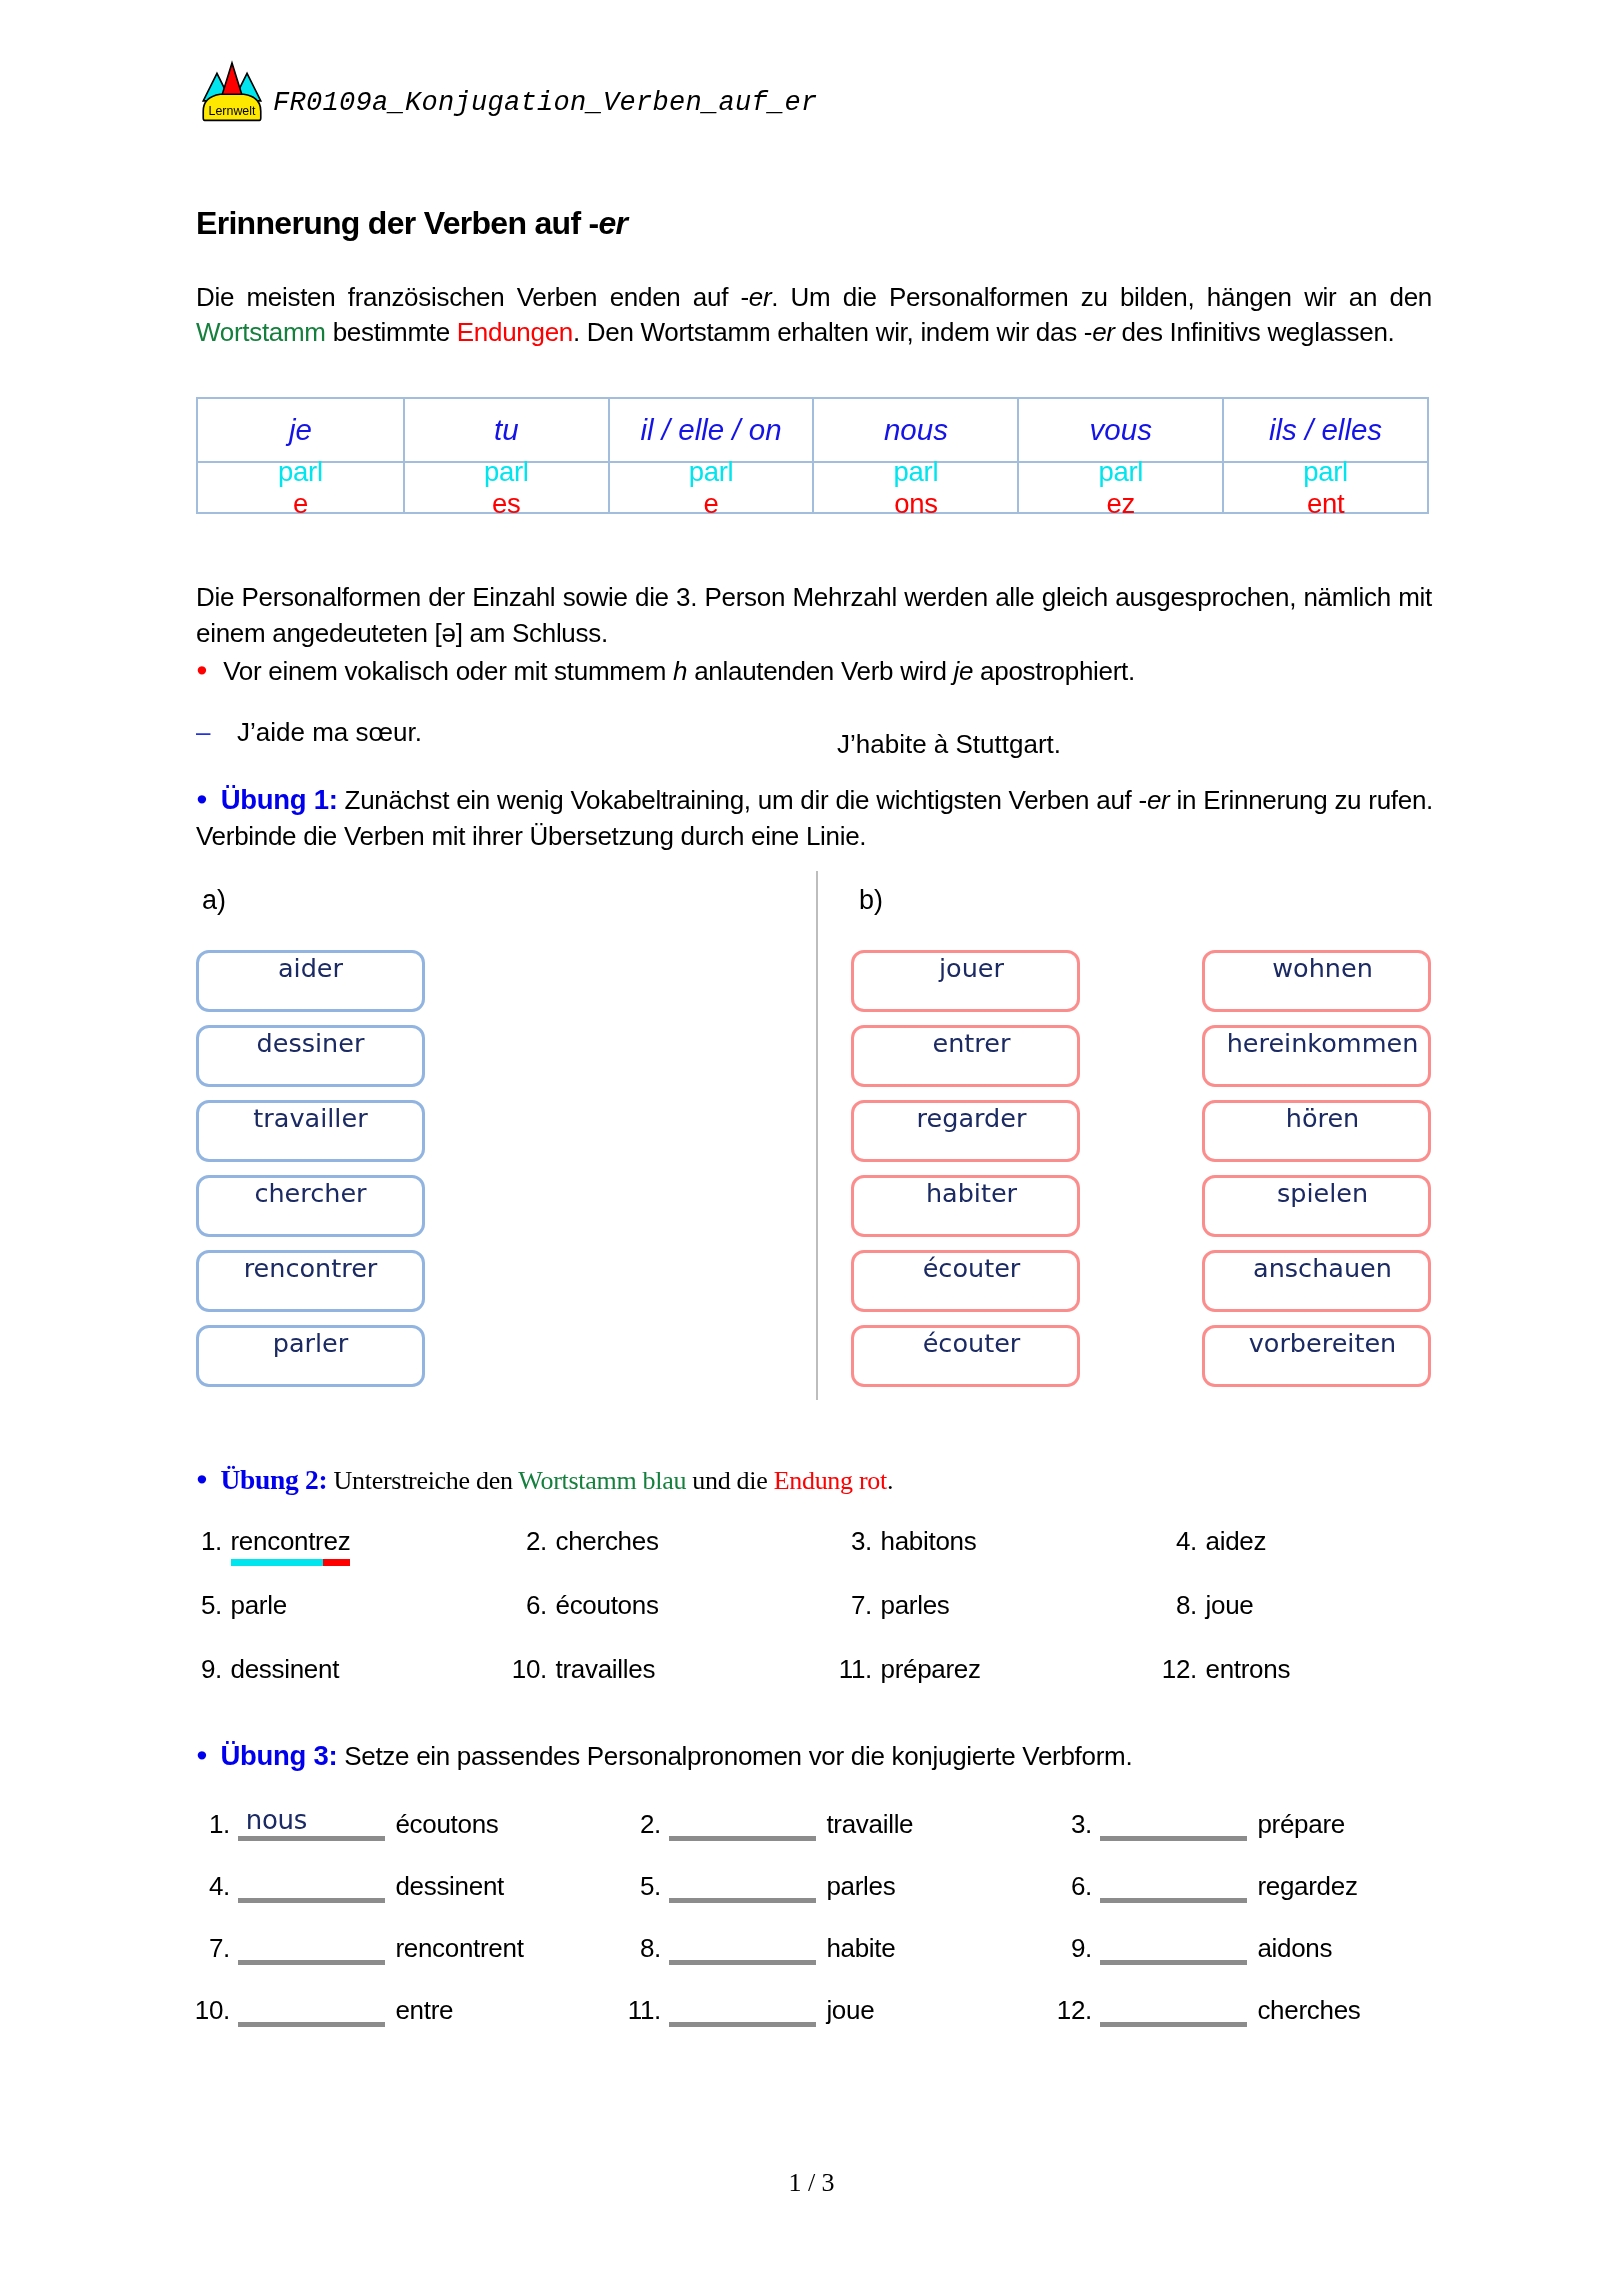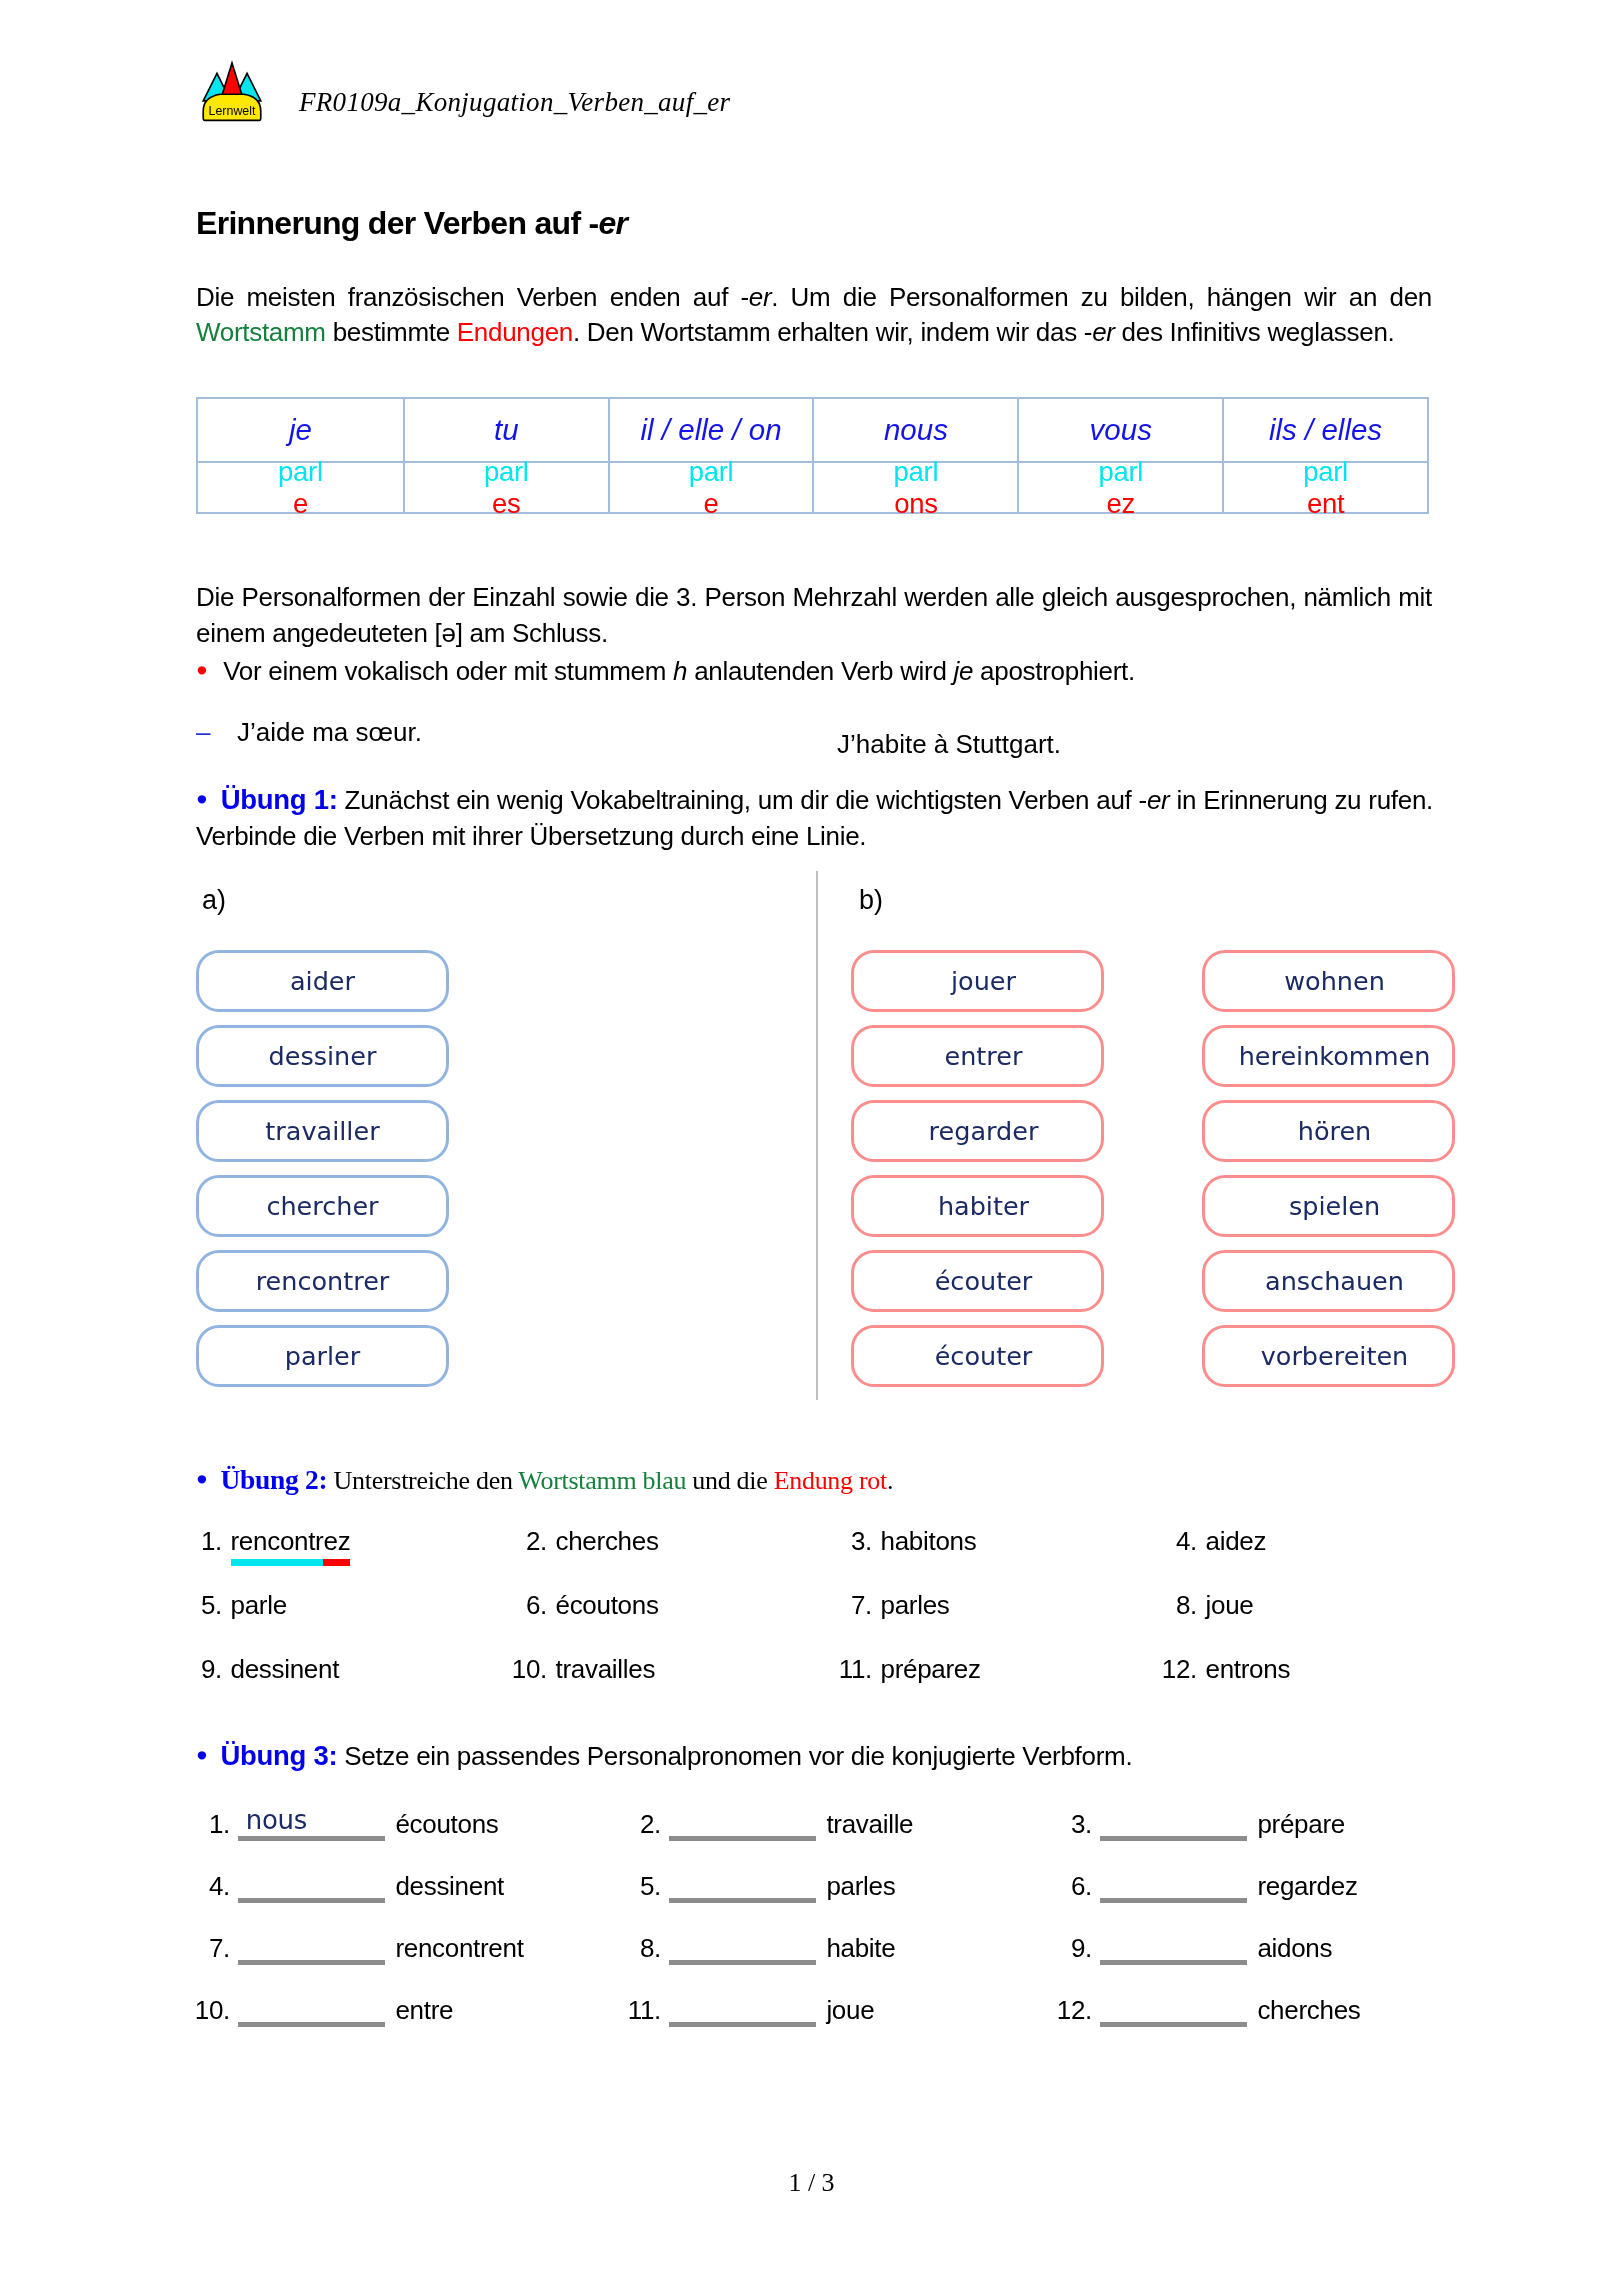--- a/index.html
+++ b/index.html
@@ -1,22 +1,22 @@
 <!DOCTYPE html>
 <html style="font-size:10.5px"><head>
 <meta charset="utf-8">
 <style>
   html,body{margin:0;padding:0;background:#ffffff;}
   .page{position:relative;width:1623px;height:2295px;background:#fff;overflow:hidden;
         font-family:"Liberation Sans",sans-serif;color:#000;}
 
   
   .header{position:absolute;left:198px;top:60px;display:flex;align-items:flex-end;}
-  .docid{font-family:Liberation Serif, serif;font-style:italic;font-size:27px;
-         margin-left:33px;padding-bottom:3.9px;letter-spacing:0.3px;}
+  .docid{font-family:Liberation Mono, monospace;font-style:italic;font-size:27px;
+         margin-left:7px;padding-bottom:3.9px;letter-spacing:0.3px;}
 
   
   .title{position:absolute;left:196px;top:184px;font-size:32px;font-weight:bold;letter-spacing:-0.7px;}
   .para{position:absolute;left:196px;width:1236px;font-size:26px;line-height:35px;
         text-align:justify;letter-spacing:-0.3px;}
   #intro{top:254px;}
   #pron{top:553px;line-height:36px;}
 
   .it{font-style:italic;}
   .c-cyan{color:#15803d;}
@@ -50,22 +50,22 @@
   .bullet-blue{color:#0000EE;font-size:19.6px;margin-right:13px;vertical-align:3.9px;}
   .exlbl{color:#0000EE;font-weight:bold;font-size:27.5px;}
 
   
   .seclbl{position:absolute;top:885px;font-size:27px;}
   #lblA{left:202px;}
   #lblB{left:859px;}
   .vdivider{position:absolute;left:816px;top:871px;width:2px;height:529px;background:#BDBDBD;}
   .boxcol{position:absolute;top:950px;display:flex;flex-direction:column;gap:13px;}
   #colA1{left:196px;} #colA2{left:549px;} #colB1{left:851px;} #colB2{left:1202px;}
-  .vbox{width:253px;height:62px;box-sizing:border-box;border-radius:23px;background:#fff;
-        display:flex;align-items:center;justify-content:center;}
+  .vbox{width:229px;height:62px;box-sizing:border-box;border-radius:13px;background:#fff;
+        display:flex;justify-content:center;}
   .vbox.blue{border:3.3px solid #92B4E0;}
   .vbox.red{border:3.3px solid #FC8D8D;padding-left:12px;}
   .vlabel{font-family:"DejaVu Sans",sans-serif;font-size:25.5px;color:#1B2A63;}
 
   
   .ex2grid{position:absolute;left:185px;top:1526px;display:grid;
            grid-template-columns:325px 325px 325px auto;grid-auto-rows:64px;}
   .ex2item{display:flex;align-items:baseline;font-size:26px;letter-spacing:-0.3px;}
   .inum{width:37px;text-align:right;margin-right:8.5px;flex:none;}
   .u-cyan{border-bottom:7.2px solid #00E5EE;padding-bottom:3.3px;}

